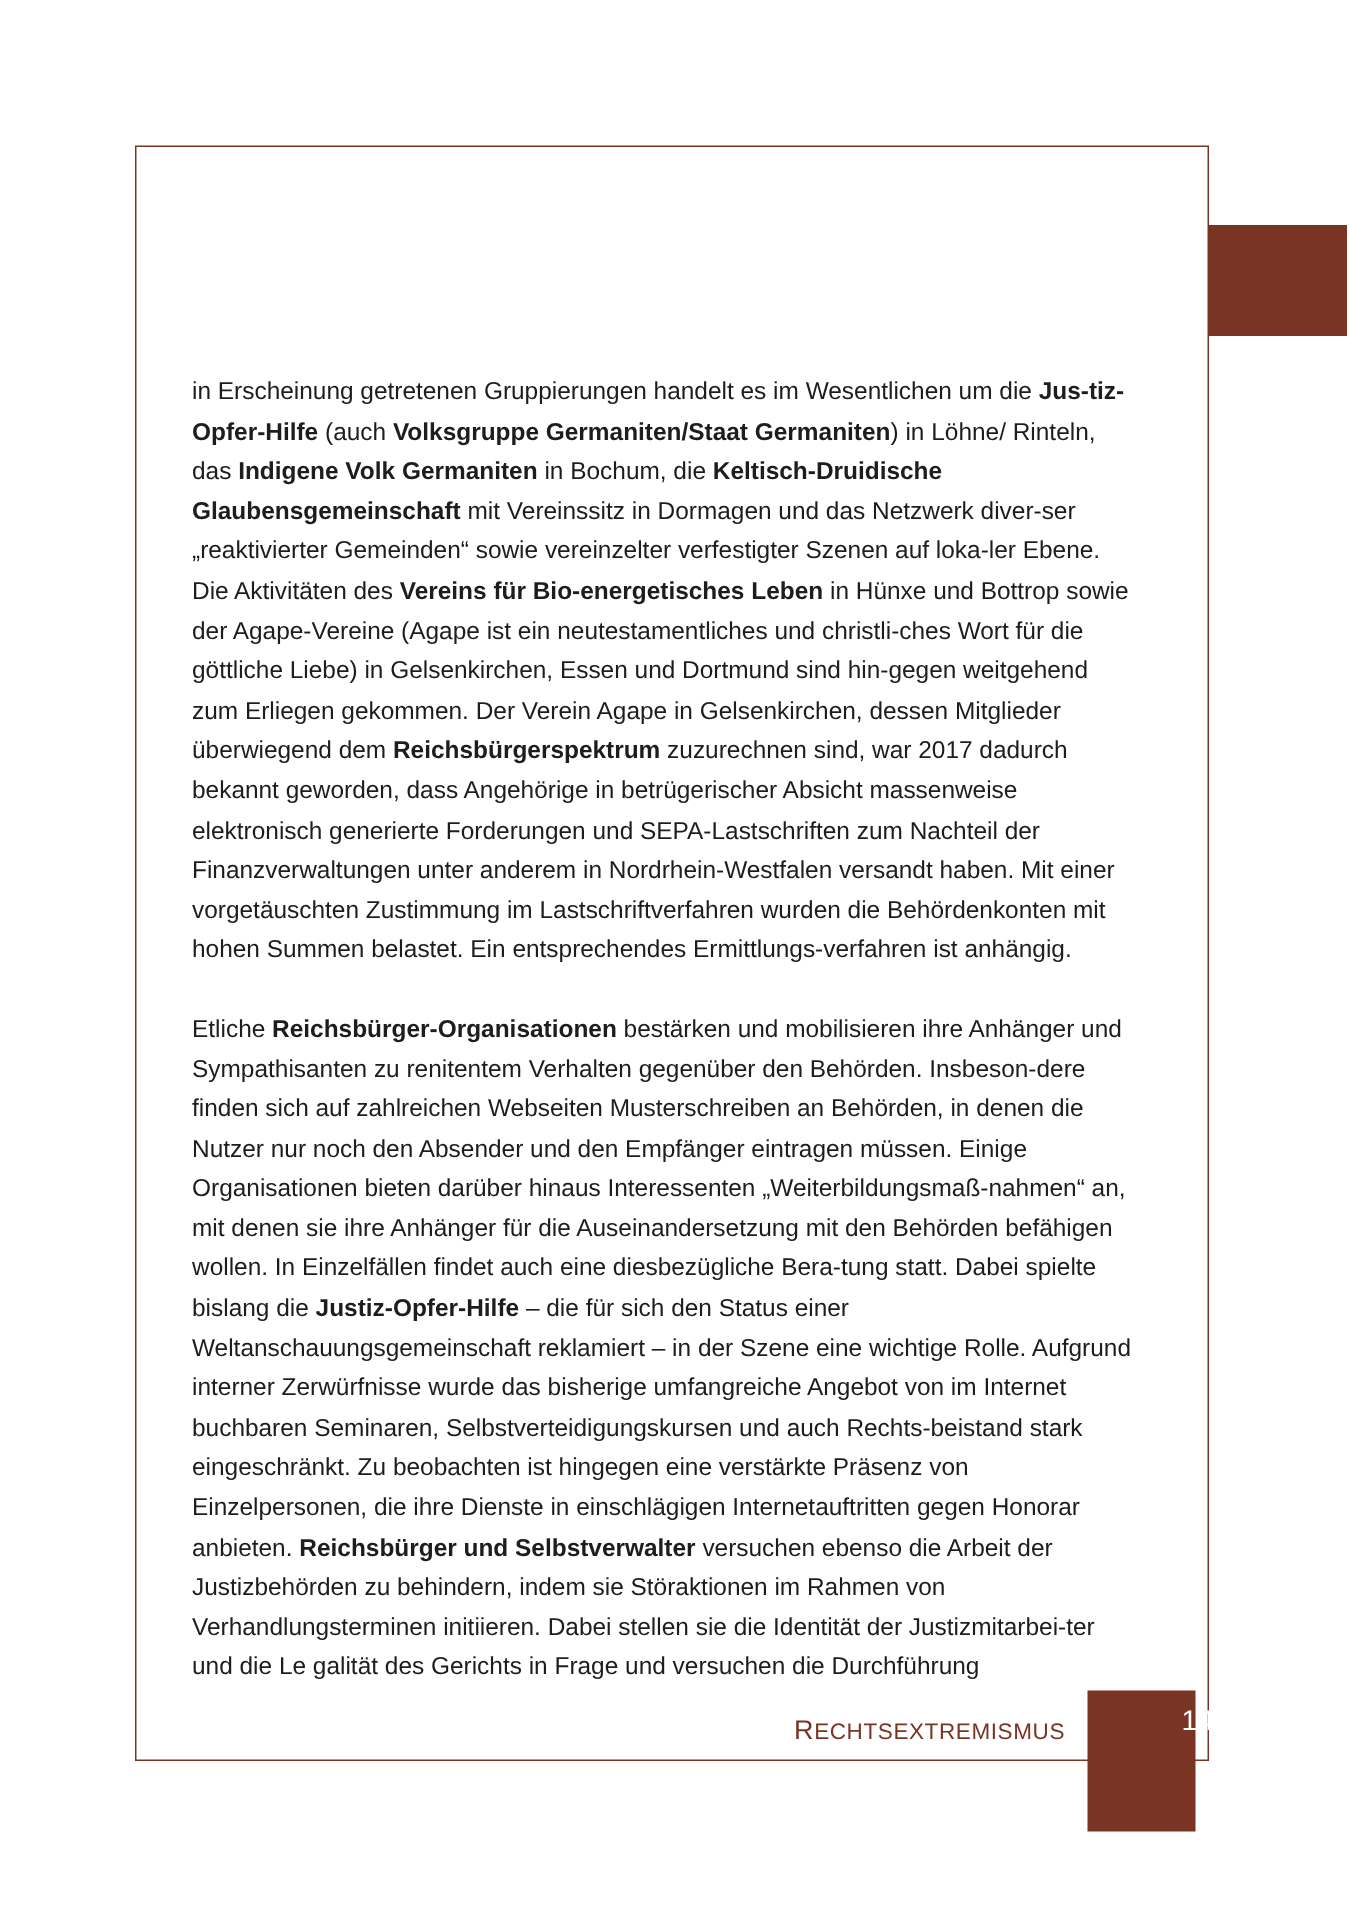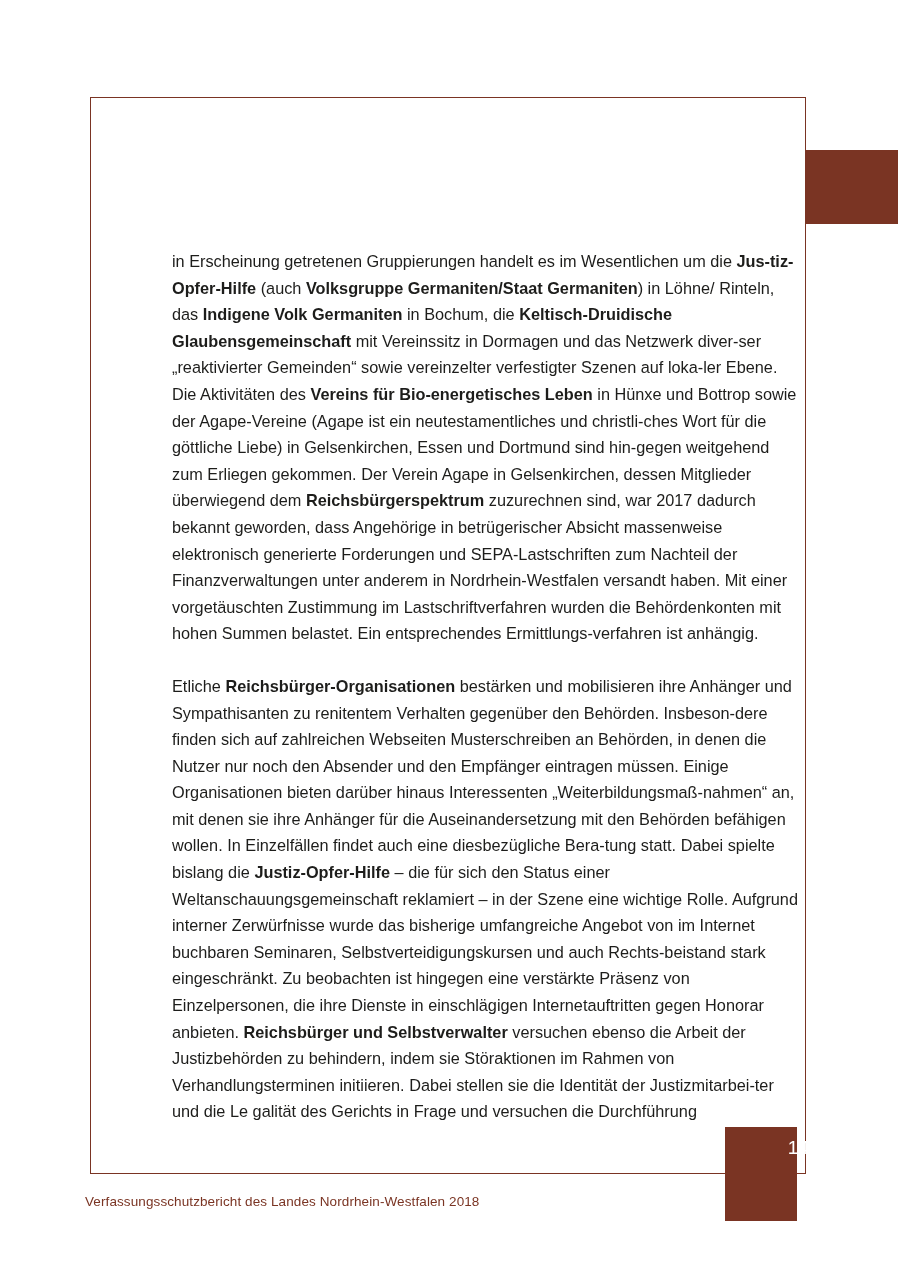--- a/index.html
+++ b/index.html
@@ -91,21 +91,20 @@
   
   .content {
     position: absolute;
     left: 128px;
     top: 248px;
     width: 630px;
     font-size: 16.3px;
     line-height: 26.6px;
     color: #1d1d1b;
     text-align: left;
-    margin-left: 44px;
   }
   .content p {
     margin: 0;
   }
   .content p + p {
     margin-top: 26px;
   }
   .content b {
     font-weight: bold;
   }
@@ -120,16 +119,16 @@
   <div class="corner-block"></div>
 
   <div class="content">
       <p><span>in Erscheinung getretenen Gruppierungen handelt es im Wesentlichen um die </span><b>Jus-tiz-Opfer-Hilfe</b><span> (auch </span><b>Volksgruppe Germaniten/Staat Germaniten</b><span>) in  Löhne/ Rinteln, das </span><b>Indigene Volk Germaniten</b><span> in Bochum, die </span><b>Keltisch-Druidische Glaubensgemeinschaft</b><span> mit Vereinssitz in Dormagen und das Netzwerk diver-ser „reaktivierter Gemeinden“ sowie vereinzelter verfestigter Szenen auf loka-ler Ebene. Die Aktivitäten des </span><b>Vereins für Bio-energetisches Leben</b><span> in Hünxe und Bottrop sowie der Agape-Vereine (Agape ist ein neutestamentliches und christli-ches Wort für die göttliche Liebe) in Gelsenkirchen, Essen und Dortmund sind hin-gegen weitgehend zum Erliegen gekommen. Der Verein Agape in Gelsenkirchen, dessen Mitglieder überwiegend dem </span><b>Reichsbürgerspektrum</b><span> zuzurechnen sind, war 2017 dadurch bekannt geworden, dass Angehörige in betrügerischer Absicht massenweise elektronisch generierte Forderungen und SEPA-Lastschriften zum Nachteil der Finanzverwaltungen unter anderem in Nordrhein-Westfalen versandt haben. Mit einer vorgetäuschten Zustimmung im Lastschriftverfahren wurden die Behördenkonten mit hohen Summen belastet. Ein entsprechendes Ermittlungs-verfahren ist anhängig.</span></p>
       <p><span>Etliche </span><b>Reichsbürger-Organisationen</b><span> bestärken und mobilisieren ihre Anhänger und Sympathisanten zu renitentem Verhalten gegenüber den Behörden. Insbeson-dere finden sich auf zahlreichen Webseiten Musterschreiben an Behörden, in denen die Nutzer nur noch den Absender und den Empfänger eintragen müssen. Einige Organisationen bieten darüber hinaus Interessenten „Weiterbildungsmaß-nahmen“ an, mit denen sie ihre Anhänger für die Auseinandersetzung mit den Behörden befähigen wollen. In Einzelfällen findet auch eine diesbezügliche Bera-tung statt. Dabei spielte bislang die </span><b>Justiz-Opfer-Hilfe</b><span> – die für sich den Status einer Weltanschauungsgemeinschaft reklamiert – in der Szene eine wichtige Rolle. Aufgrund interner Zerwürfnisse wurde das bisherige umfangreiche Angebot von im Internet  buchbaren Seminaren, Selbstverteidigungskursen und auch Rechts-beistand stark eingeschränkt. Zu beobachten ist hingegen eine verstärkte Präsenz von Einzelpersonen, die ihre Dienste in einschlägigen Internetauftritten gegen Honorar anbieten. </span><b>Reichsbürger und Selbstverwalter</b><span> versuchen ebenso die Arbeit der Justizbehörden zu behindern, indem sie Störaktionen im Rahmen von Verhandlungsterminen initiieren. Dabei stellen sie die Identität der Justizmitarbei-ter und die Le galität des Gerichts in Frage und versuchen die Durchführung</span></p>
     </div>
 
   <div class="page-number-block"></div>
   <div class="page-number">143</div>
 
+  <div class="running-head"><span class="smallcaps-first">R</span><span>ECHTSEXTREMISMUS</span></div>
 
-  <div class="footer">Verfassungsschutzbericht des Landes Nordrhein-Westfalen 2018</div>
 
 </div>
 
 </body></html>

